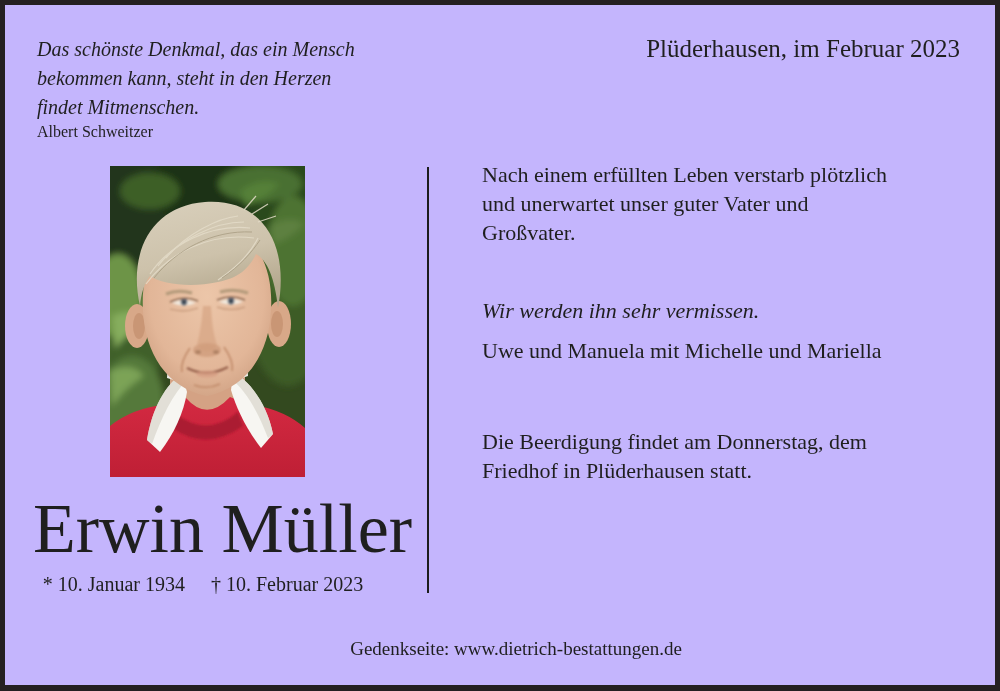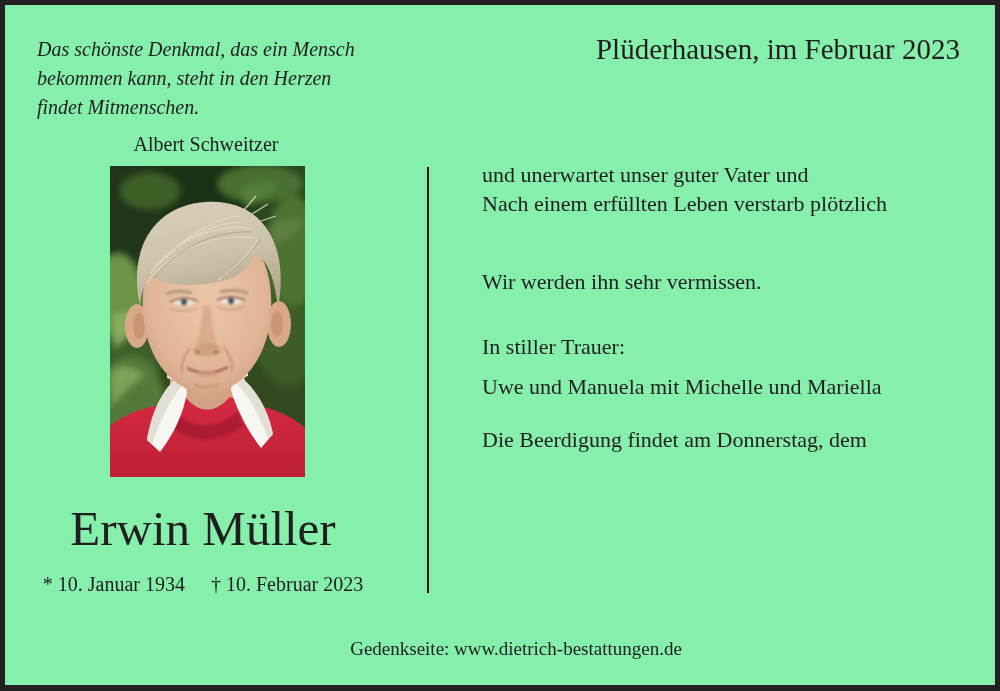--- a/index.html
+++ b/index.html
@@ -1,59 +1,59 @@
 <!DOCTYPE html>
 <html><head>
 <meta charset="utf-8">
 <style>
   html,body { margin:0; padding:0; background:#ffffff; }
   .card {
     position:relative;
     width:1000px; height:691px;
     box-sizing:border-box;
-    background:#86efac;
+    background:#c4b5fd;
     border:5px solid #242021;
     border-bottom-width:6px;
     font-family:"Liberation Serif","DejaVu Serif",serif;
     color:#1f1f1f;
     overflow:hidden;
   }
   .quote {
     position:absolute; left:32px; top:30px; width:340px;
     font-style:italic; font-size:20px; line-height:29px;
   }
   .quote-attr {
-    font-style:normal; font-size:20px; line-height:20px;
-    text-align:center; margin-top:12px; padding-right:2px;
+    font-style:normal; font-size:16px; line-height:20px;
+    text-align:left; margin-top:0px; padding-right:2px;
   }
   .dateline {
     position:absolute; top:30px; right:35px;
-    font-size:29px; line-height:28px;
+    font-size:25px; line-height:28px;
   }
   .photo {
     position:absolute; left:105px; top:161px;
     width:195px; height:311px; overflow:hidden;
   }
   .photo svg { display:block; }
   .divider {
     position:absolute; left:422px; top:162px;
     width:2px; height:426px; background:#1c1c1c;
   }
   .right-col {
     position:absolute; left:477px; top:155px; width:495px;
     font-size:22px; line-height:29px;
   }
   .right-col .line { white-space:nowrap; }
-  .farewell   { margin-top:49px; }
+  .farewell   { margin-top:49px;font-style:italic; }
   .mourn-intro{ margin-top:36px; }
   .mourners   { margin-top:11px; }
-  .funeral    { margin-top:24px; }
+  .funeral    { margin-top:62px; }
   .name-block {
     position:absolute; left:28px; top:492px; width:340px;
-    text-align:center; font-size:49px; line-height:64px; white-space:nowrap;
+    text-align:center; font-size:70px; line-height:64px; white-space:nowrap;
   }
   .dates-block {
     position:absolute; left:28px; top:567px; width:340px;
     text-align:center; font-size:20px; line-height:24px; white-space:nowrap;
   }
   .death-date { margin-left:26px; }
   .memorial {
     position:absolute; left:16px; top:632px; width:990px;
     text-align:center; font-size:19px; line-height:24px;
   }
@@ -176,30 +176,31 @@
         <path d="M44,112 C 66,84 102,64 142,66"></path>
         <path d="M112,112 C 130,100 142,86 150,74"></path>
       </g>
     </svg>
   </div>
 
   <div class="divider"></div>
 
   <div class="right-col">
     <div>
+      <div class="line">Nach einem erfüllten Leben verstarb plötzlich</div>
       <div class="line">und unerwartet unser guter Vater und</div>
-      <div class="line">Nach einem erfüllten Leben verstarb plötzlich</div>
+      <div class="line">Großvater.</div>
     </div>
     <div class="farewell line">Wir werden ihn sehr vermissen.</div>
-    <div class="mourn-intro line">In stiller Trauer:</div>
     <div class="mourners">
       <div class="line">Uwe und Manuela mit Michelle und Mariella</div>
     </div>
     <div class="funeral">
       <div class="line">Die Beerdigung findet am Donnerstag, dem</div>
+      <div class="line">Friedhof in Plüderhausen statt.</div>
     </div>
   </div>
 
   <div class="name-block">Erwin Müller</div>
 
   <div class="dates-block">
     <span class="birth-date">* 10. Januar 1934</span><span class="death-date">† 10. Februar 2023</span>
   </div>
 
   <div class="memorial">Gedenkseite: www.dietrich-bestattungen.de</div>

